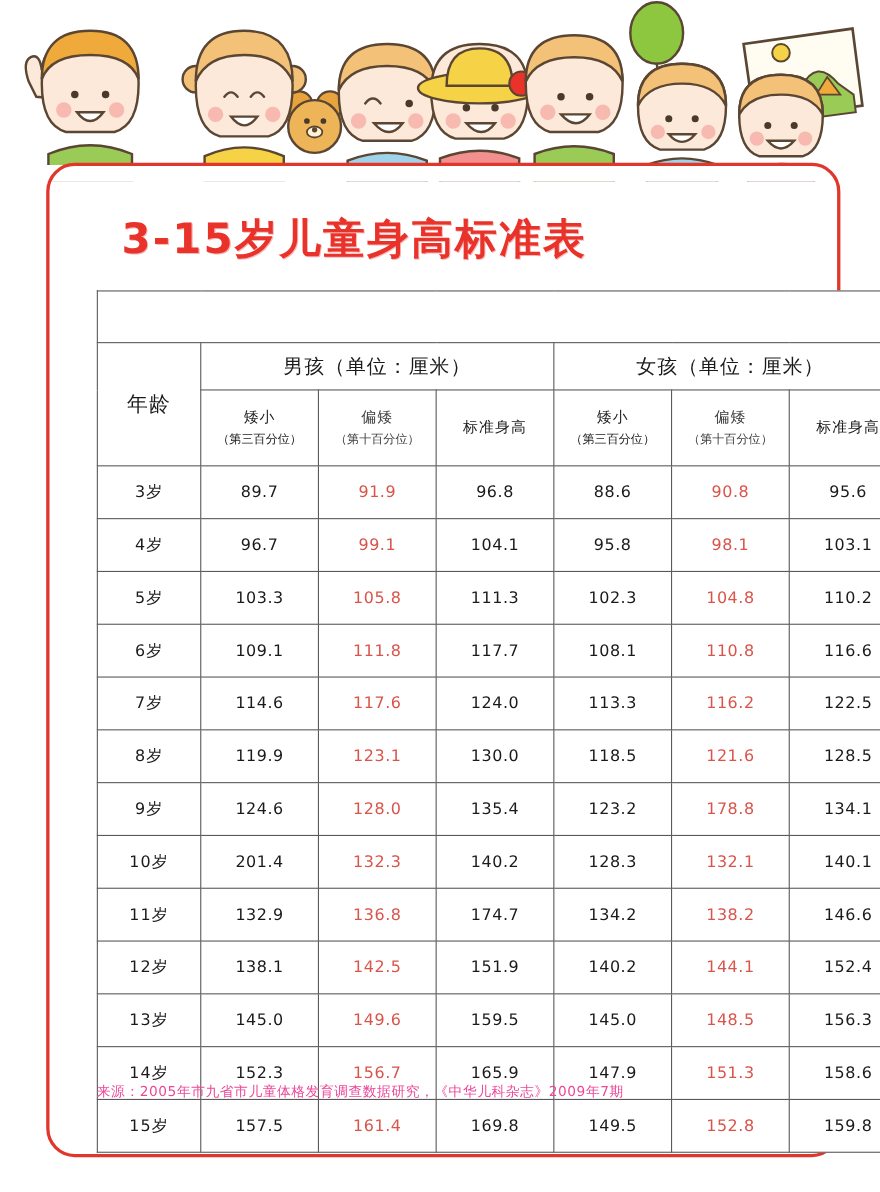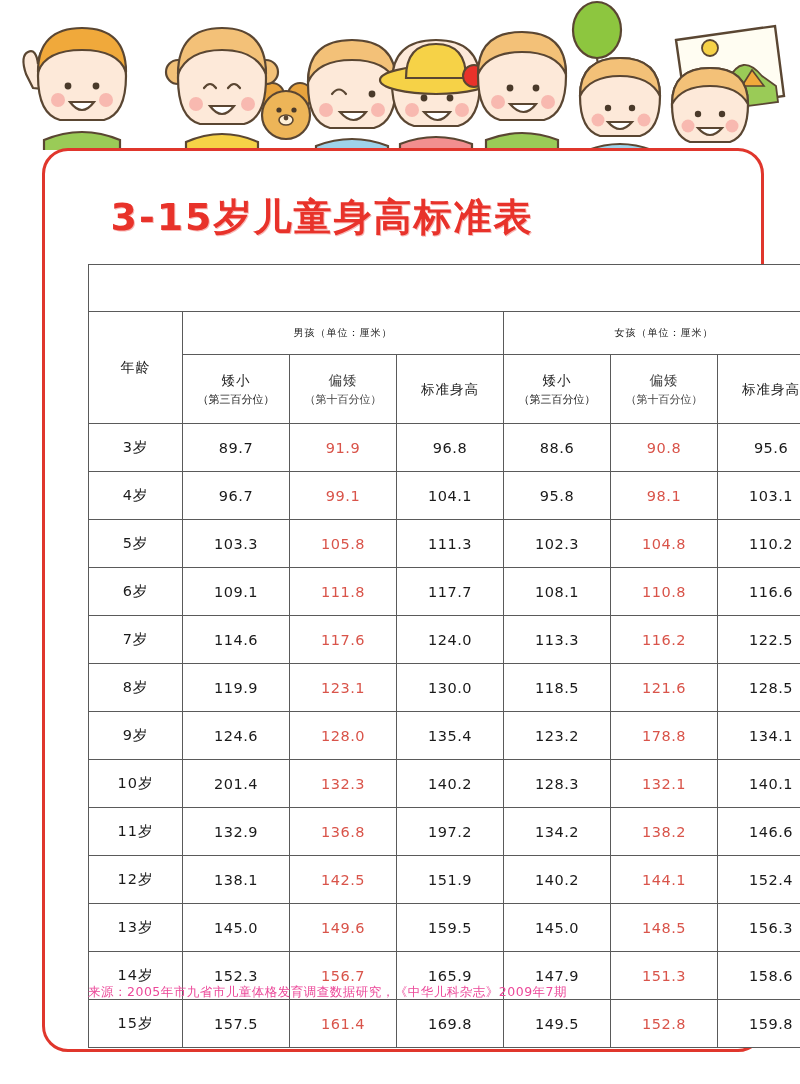--- a/index.html
+++ b/index.html
@@ -81,25 +81,25 @@
     color: #1a1a1a;
     font-family: "DejaVu Sans", "Liberation Sans", sans-serif;
   }
   .tbl-title {
     height: 44px;
     font-size: 16.5px;
     letter-spacing: 5px;
   }
   .grp-head {
     height: 40px;
-    font-size: 10px;
+    font-size: 18px;
     letter-spacing: 1px;
   }
   .age-head {
-    font-size: 14px;
+    font-size: 19px;
     letter-spacing: 1px;
   }
   .sub-head {
     height: 66px;
     font-size: 13.5px;
     line-height: 1.55;
   }
   .sub-head .l1 { display: block; font-size: 13.5px; letter-spacing: 1px;}
   .sub-head .l2 { display: block; font-size: 11px; }
   .sub-head.accent { color: #404040; }
@@ -377,21 +377,21 @@
           <td class="accent">132.3</td>
           <td>140.2</td>
           <td>128.3</td>
           <td class="accent">132.1</td>
           <td>140.1</td>
         </tr>
         <tr class="data-row">
           <td class="age-cell">11岁</td>
           <td>132.9</td>
           <td class="accent">136.8</td>
-          <td>197.2</td>
+          <td>174.7</td>
           <td>134.2</td>
           <td class="accent">138.2</td>
           <td>146.6</td>
         </tr>
         <tr class="data-row">
           <td class="age-cell">12岁</td>
           <td>138.1</td>
           <td class="accent">142.5</td>
           <td>151.9</td>
           <td>140.2</td>

